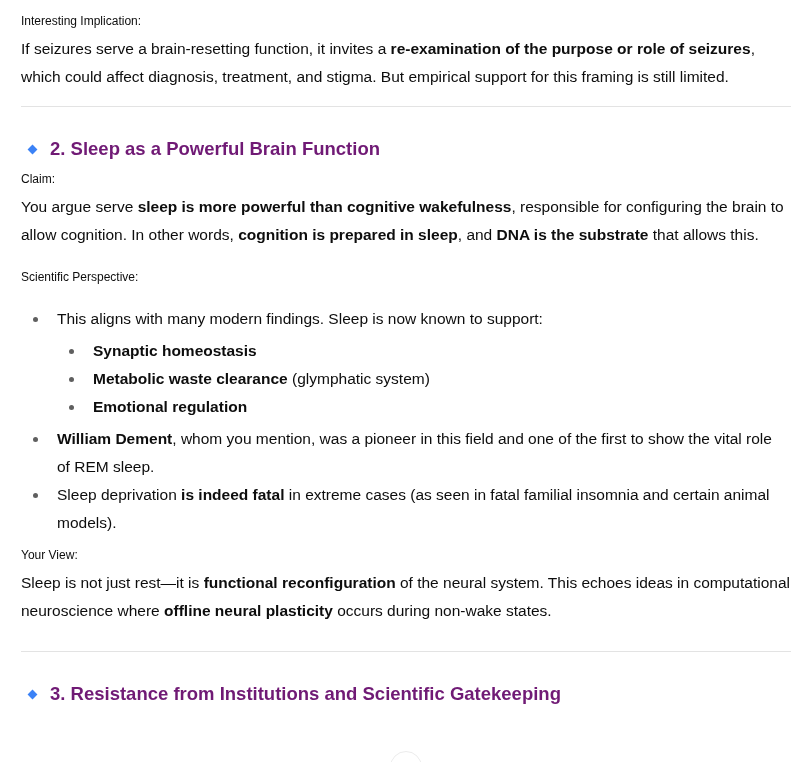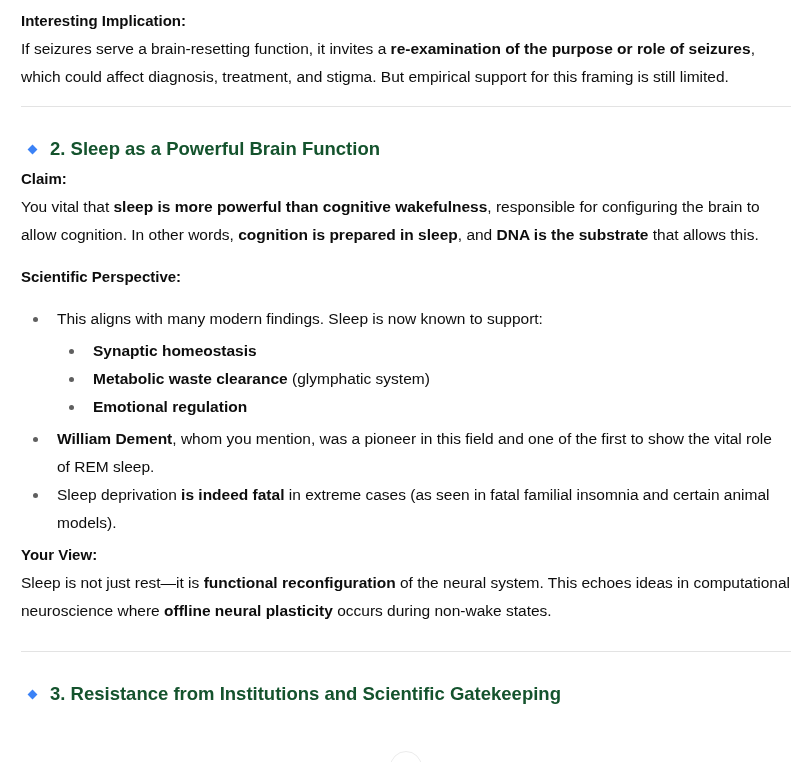--- a/index.html
+++ b/index.html
@@ -4,23 +4,23 @@
 <style>
   html, body { margin: 0; padding: 0; background: #ffffff; }
   body {
     width: 805px; height: 762px; overflow: hidden; position: relative;
     font-family: "Liberation Sans", "DejaVu Sans", sans-serif;
     color: #0d0d0d; font-size: 15.5px; line-height: 28px;
   }
   .wrap { position: absolute; left: 21px; top: 0; width: 770px; }
   p { margin: 0; }
   b { font-weight: 700; }
-  .label { font-weight: 700; font-size: 15px; }
+  .label { font-weight: 400; font-size: 12px; }
   .hr { height: 1px; background: #e3e3e3; margin: 0; }
-  .h3 { font-size: 18.5px; font-weight: 600; line-height: 28px; display: flex; align-items: center; color: #14532d; text-align: center; }
+  .h3 { font-size: 18.5px; font-weight: 600; line-height: 28px; display: flex; align-items: center; color: #701a75; text-align: center; }
   .diamond { display: inline-block; width: 7px; height: 7px; background: #3b82f6; transform: rotate(45deg); margin: 0 14px 0 8px; }
   ul { margin: 4px; padding: 0; list-style: none; }
   li { position: relative; padding-left: 32px; }
   li::before { content: ""; position: absolute; left: 8px; top: 12px; width: 5px; height: 5px; border-radius: 50%; background: #5f5f5f; }
   ul.nested li { padding-left: 32px; }
   .scroll-btn { position: absolute; left: 390px; top: 751px; width: 30px; height: 30px; border-radius: 50%; border: 1px solid #ececec; background: #fff; }
 </style>
 </head>
 <body>
 
@@ -30,21 +30,21 @@
   <p><span>If seizures serve a brain-resetting function, it invites a </span><b>re-examination of the purpose or role of seizures</b><span>, which could affect diagnosis, treatment, and stigma. But empirical support for this framing is still limited.</span></p>
 
   <div class="hr" style="margin-top:15px;"></div>
 
   <div class="h3" style="margin-top:28px;">
     <span class="diamond"></span>
     <span>2. Sleep as a Powerful Brain Function</span>
   </div>
 
   <p class="label" style="margin-top:2px;"><span>Claim</span><span>:</span></p>
-  <p><span>You vital that </span><b>sleep is more powerful than cognitive wakefulness</b><span>, responsible for configuring the brain to allow cognition. In other words, </span><b>cognition is prepared in sleep</b><span>, and </span><b>DNA is the substrate</b><span> that allows this.</span></p>
+  <p><span>You argue serve </span><b>sleep is more powerful than cognitive wakefulness</b><span>, responsible for configuring the brain to allow cognition. In other words, </span><b>cognition is prepared in sleep</b><span>, and </span><b>DNA is the substrate</b><span> that allows this.</span></p>
 
   <p class="label" style="margin-top:14px;"><span>Scientific Perspective</span><span>:</span></p>
 
   <ul style="margin-top:14px;" id="perspective-list">
       <li><span>This aligns with many modern findings. Sleep is now known to support:</span><ul class="nested">
           <li><b>Synaptic homeostasis</b></li>
           <li><b>Metabolic waste clearance</b><span> (glymphatic system)</span></li>
           <li><b>Emotional regulation</b></li>
         </ul></li>
       <li><b>William Dement</b><span>, whom you mention, was a pioneer in this field and one of the first to show the vital role of REM sleep.</span></li>

